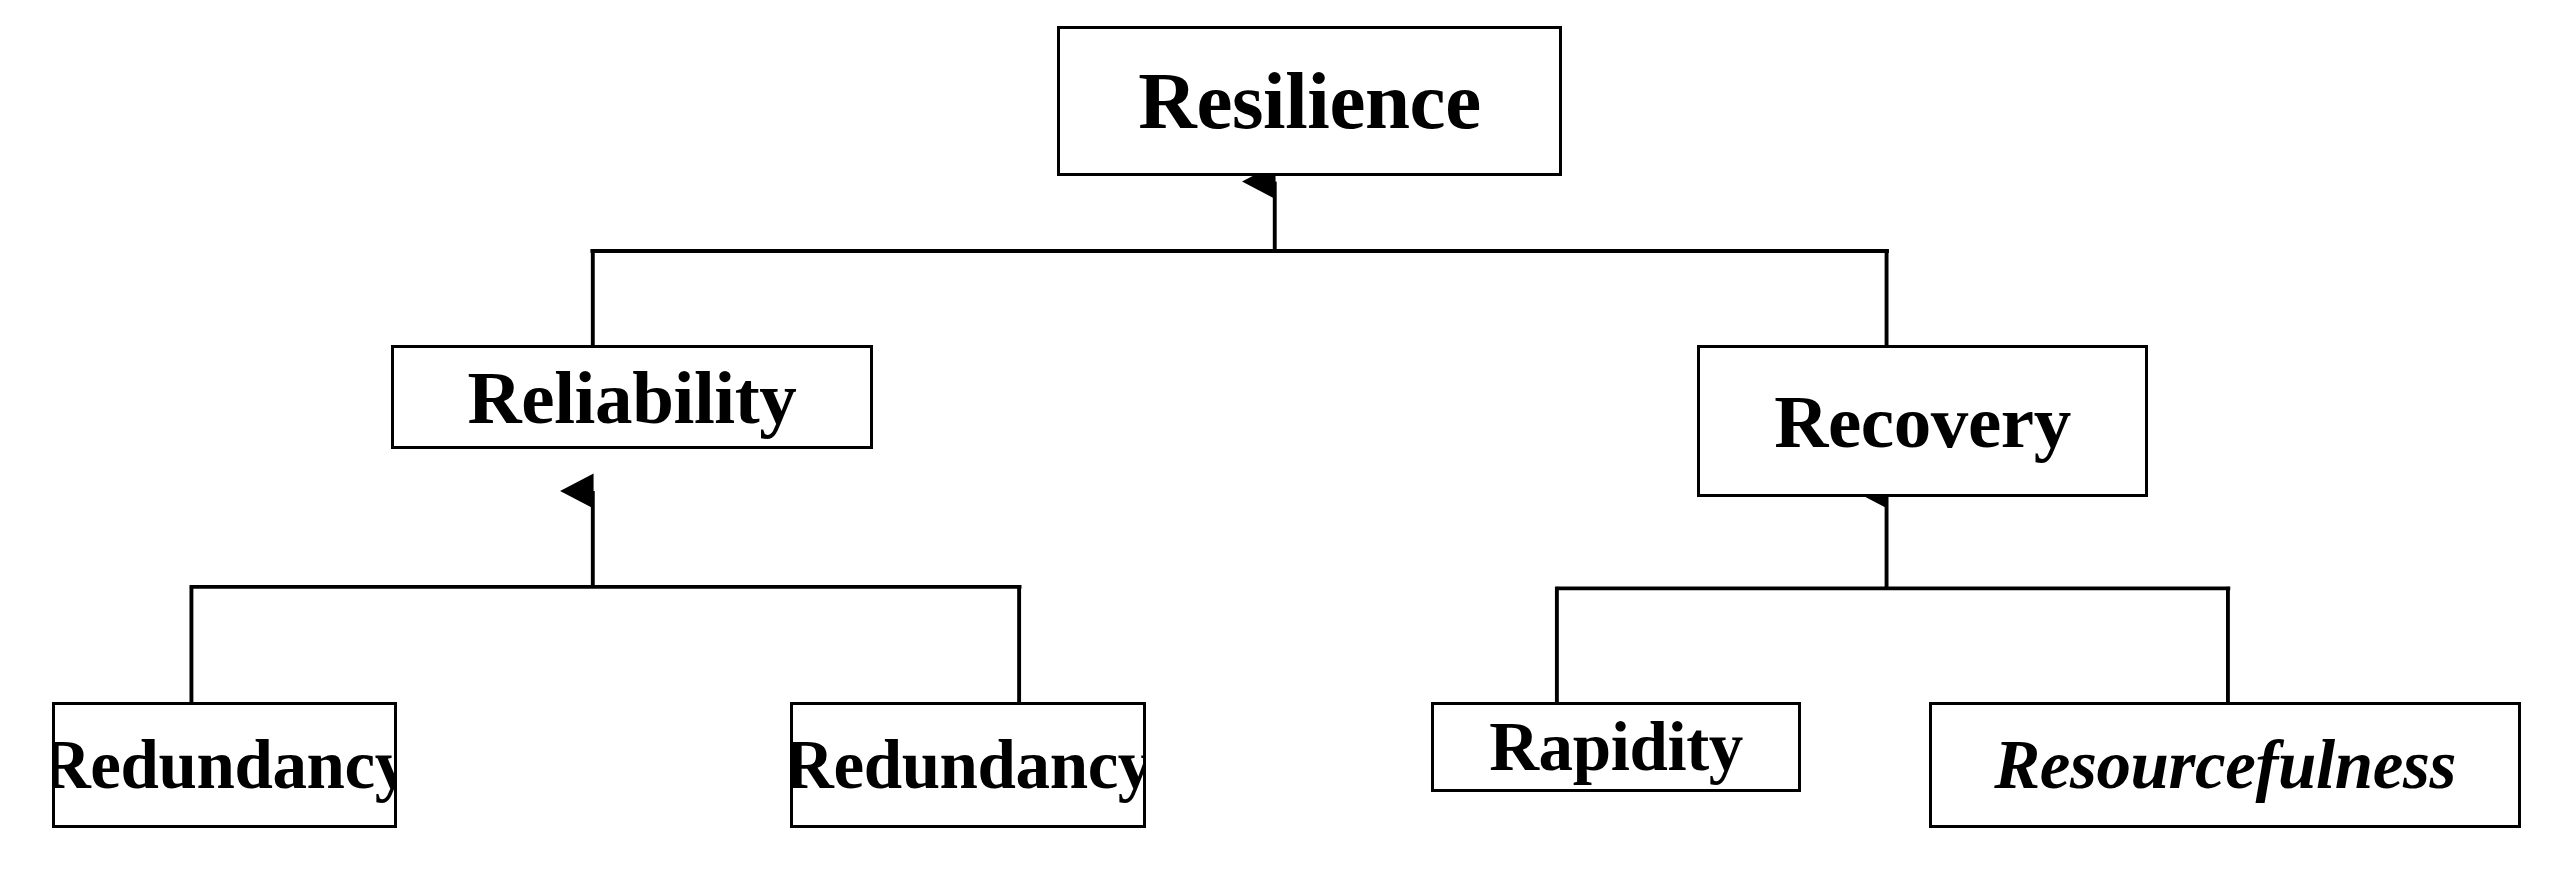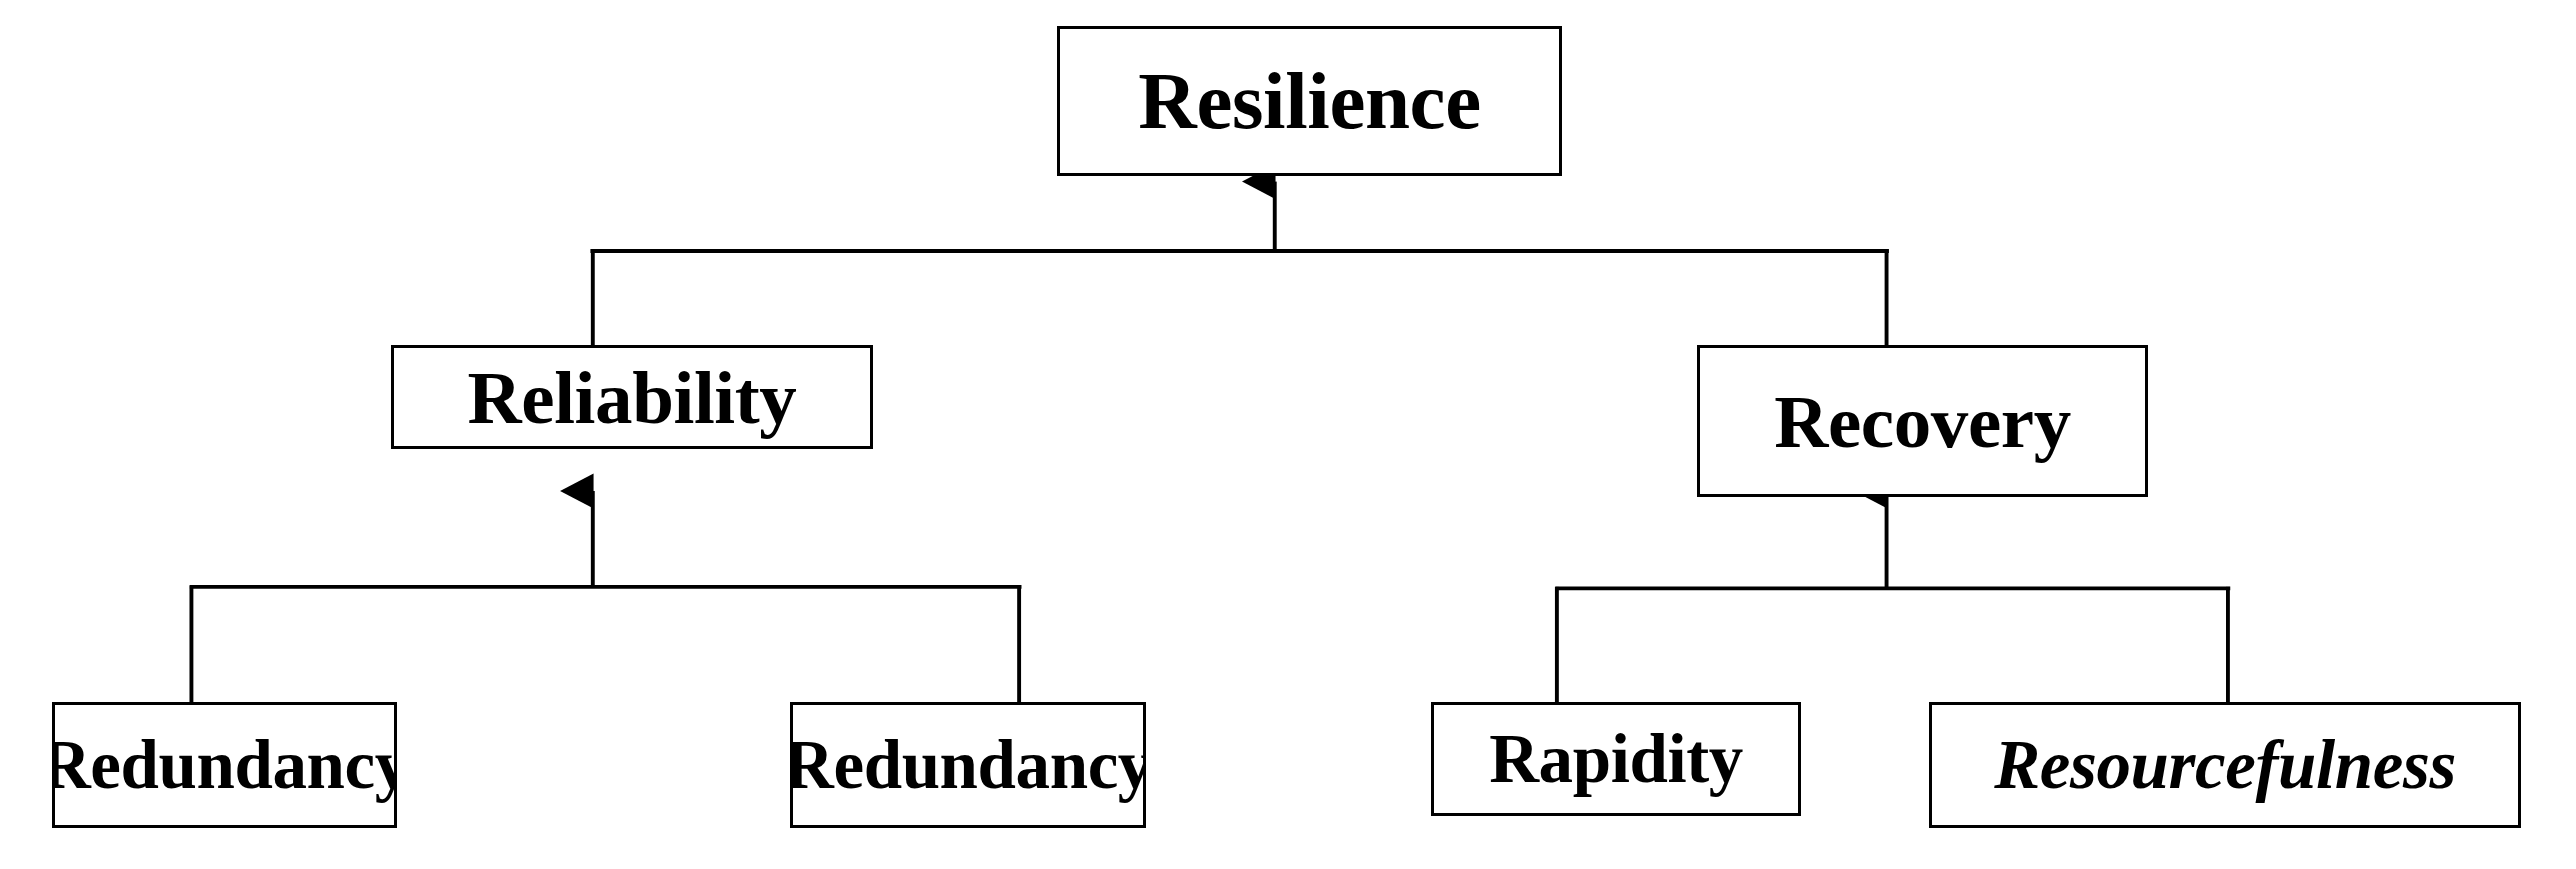--- a/index.html
+++ b/index.html
@@ -90,21 +90,21 @@
   </div>
 
   <div class="node-box" style="left:16.4px; top:702px; width:345px; height:126px;">
     <span class="node-label" style="font-size:69px;">Redundancy</span>
   </div>
 
   <div class="node-box" style="left:754px; top:702px; width:356px; height:126px;">
     <span class="node-label" style="font-size:69px;">Redundancy</span>
   </div>
 
-  <div class="node-box" style="left:1395px; top:702px; width:370px; height:114px;">
+  <div class="node-box" style="left:1395px; top:702px; width:370px; height:90px;">
     <span class="node-label" style="font-size:69px;">Rapidity</span>
   </div>
 
   <div class="node-box" style="left:1893px; top:702px; width:592px; height:126px;font-style:italic;">
     <span class="node-label" style="font-size:69px;">Resourcefulness</span>
   </div>
 
 </div>
 
 

